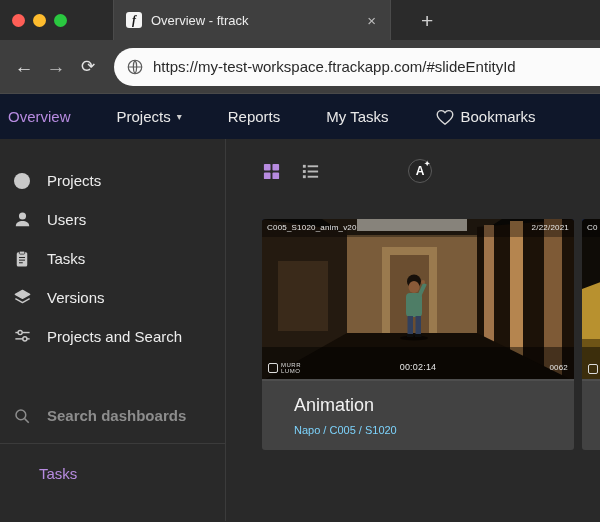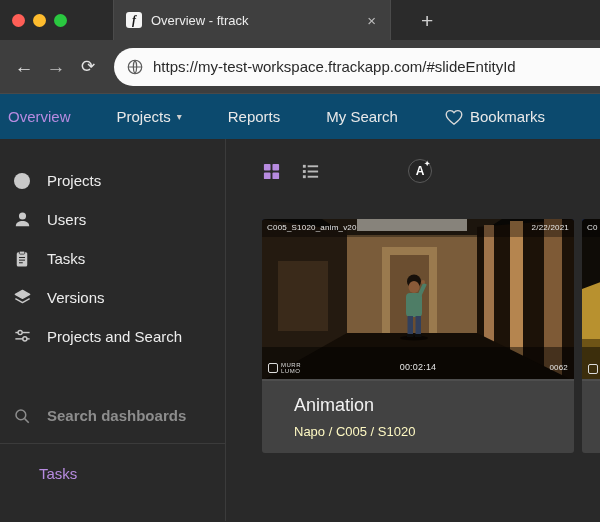--- a/index.html
+++ b/index.html
@@ -39,21 +39,21 @@
   .navbtn.reload { font-size:17px; }
   .urlbar {
     flex:1; height:38px; background:#fbfbfb; border-radius:19px;
     margin-left:10px; margin-right:-24px;
     display:flex; align-items:center; gap:9px; padding:0 10px 0 12px;
   }
   .url-text { font-size:15px; color:#2a2a2a; white-space:nowrap; overflow:hidden; }
 
   
   .appnav {
-    height:45px; background:#0c4a6e;
+    height:45px; background:#0f172a;
     display:flex; align-items:center; gap:46px;
     padding-left:8px; font-size:15px; color:#e9e9e9;
   }
   .appnav .item { display:flex; align-items:center; gap:6px; white-space:nowrap; }
   .appnav .item.active { color:#b78be0; }
   .caret { font-size:10px; color:#cfcfcf; }
   .bookmarks { gap:8px; }
 
   
   .page { display:flex; height:382px; }
@@ -91,21 +91,21 @@
   .ov.tl { top:4px; left:5px; }
   .ov.tr { top:4px; right:5px; }
   .ov.time { bottom:9px; left:50%; transform:translateX(-50%); font-size:9px; }
   .ov.frame { bottom:9px; right:6px; }
   .logo { position:absolute; left:6px; bottom:7px; display:flex; gap:3px; align-items:center; color:#dcdcdc; }
   .logo-mark { width:10px; height:10px; border:1px solid #dcdcdc; border-radius:2px; }
   .logo-text { font-size:6px; line-height:6px; letter-spacing:0.5px; }
   .scrub { position:absolute; left:0; right:0; bottom:0; height:2px; background:#4e4e4e; }
   .card-text { padding:14px 32px; }
   .card-title { font-size:18px; color:#f2f2f2; }
-  .card-sub { margin-top:8px; font-size:13px; color:#fef9c3; }
+  .card-sub { margin-top:8px; font-size:11px; color:#7dd3fc; }
 </style>
 </head>
 <body>
 
 <div class="titlebar">
   <div class="lights">
     <span class="light red"></span>
     <span class="light yellow"></span>
     <span class="light green"></span>
   </div>
@@ -137,21 +137,21 @@
     <span>Overview</span>
   </span>
   <span class="item">
     <span>Projects</span>
     <span class="caret">▾</span>
   </span>
   <span class="item">
     <span>Reports</span>
   </span>
   <span class="item">
-    <span>My Search</span>
+    <span>My Tasks</span>
   </span>
   <span class="item bookmarks">
     <span style="display:flex;">
       <svg width="20" height="18" viewBox="0 0 24 22" fill="none" stroke="#d9d9d9" stroke-width="1.7">
         <path d="M12 19.8C6.2 15.5 2.5 12.3 2.5 8.3 2.5 5.4 4.7 3.2 7.5 3.2c1.8 0 3.5.9 4.5 2.4 1-1.5 2.7-2.4 4.5-2.4 2.8 0 5 2.2 5 5.1 0 4-3.7 7.2-9.5 11.5z"></path>
       </svg>
     </span>
     <span>Bookmarks</span>
   </span>
 </div>

